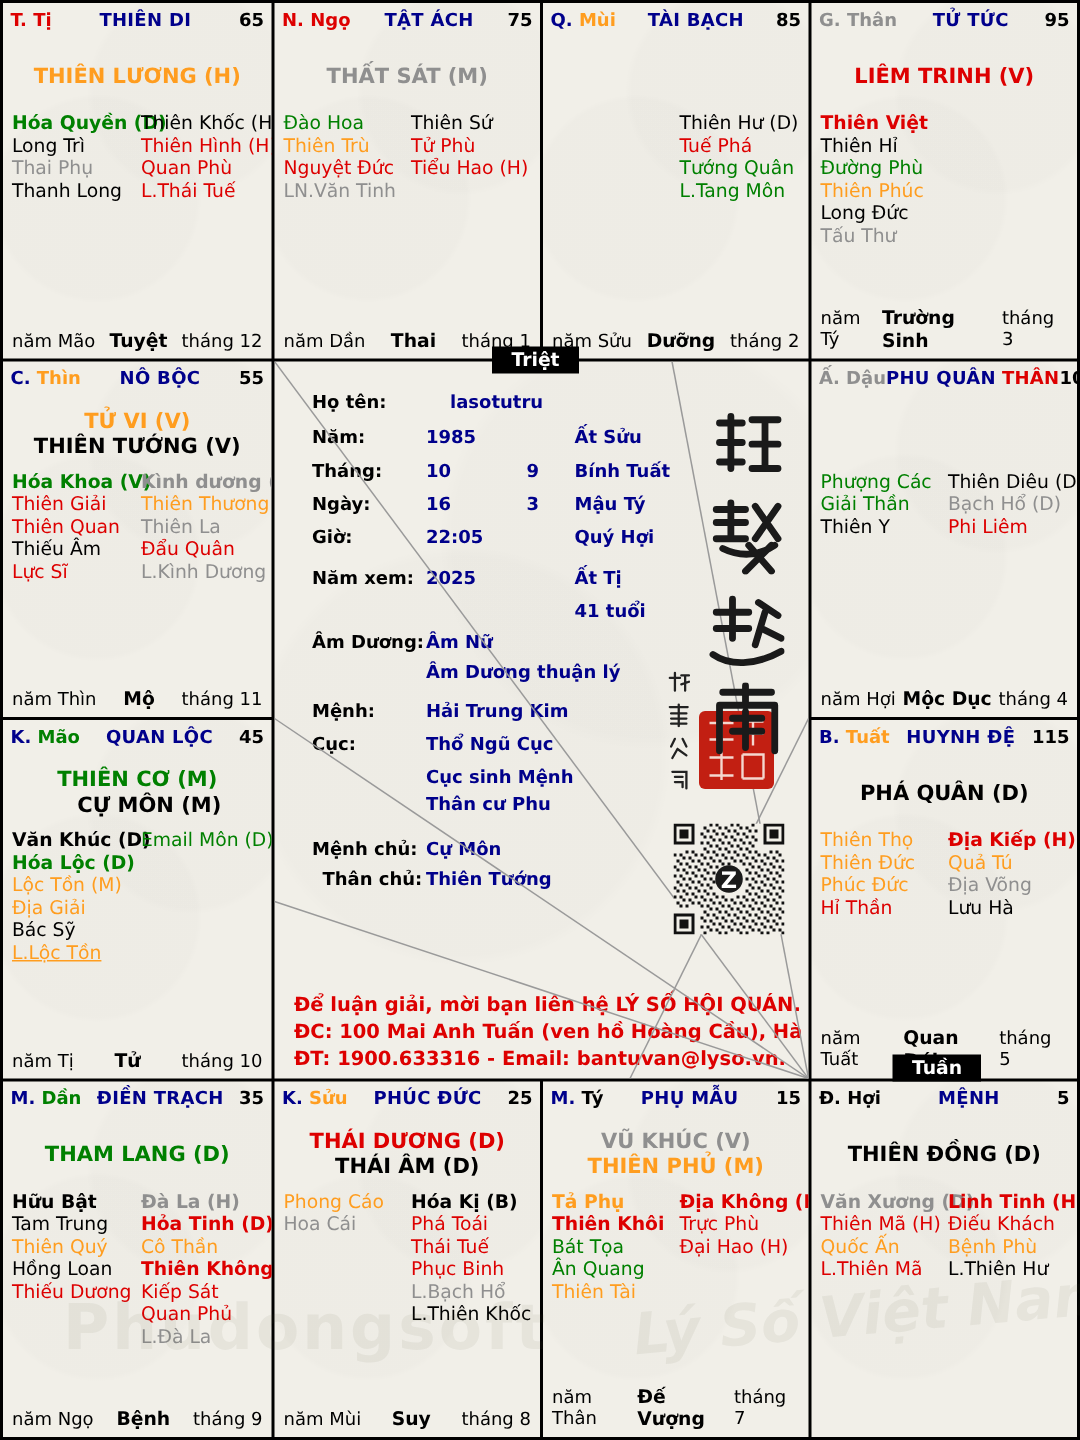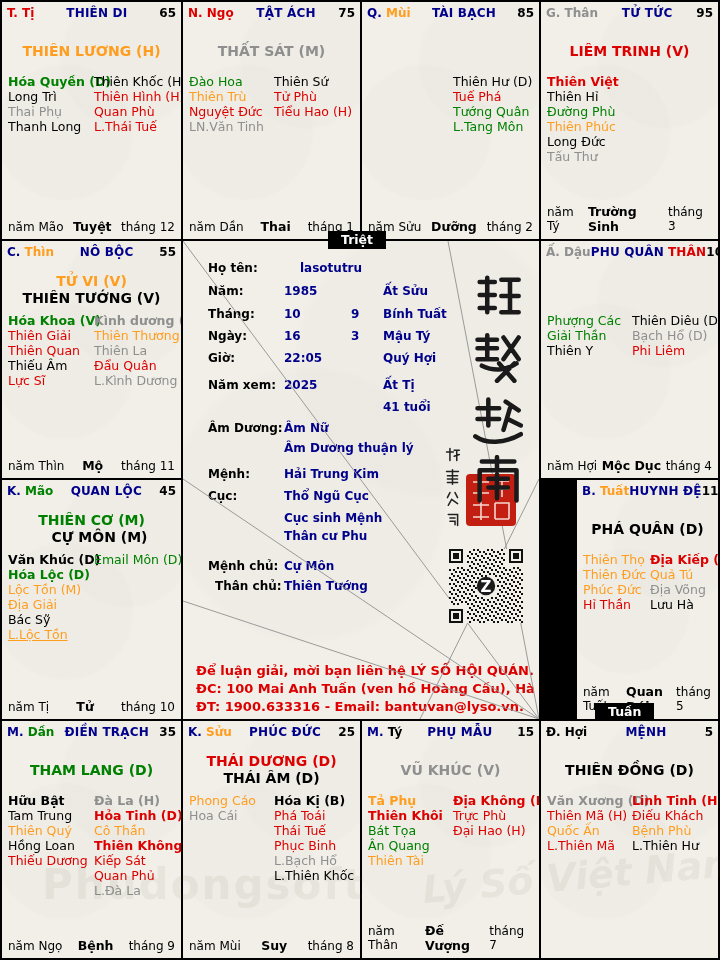--- a/index.html
+++ b/index.html
@@ -249,21 +249,21 @@
         <div class="col">
           <div class="star" style="color: rgb(0, 128, 0);">Email Môn (D)</div>
         </div>
       </div>
       <div class="ftr">
         <span>năm Tị</span>
         <span class="stage">Tử</span>
         <span>tháng 10</span>
       </div>
     </div>
-    <div class="cell" style="grid-area: 3 / 4; margin-left: 36px;">
+    <div class="cell" style="grid-area: 3 / 4;">
       <div class="hdr">
         <span><span class="bold" style="color: rgb(0, 0, 139);">B.</span><span class="bold" style="color: rgb(255, 157, 31);">&nbsp;Tuất</span></span>
         <span class="pname bold">HUYNH ĐỆ</span>
         <span class="pnum bold">115</span>
       </div>
       <div class="mains">
         <div style="color: rgb(0, 0, 0);">PHÁ QUÂN (D)</div>
       </div>
       <div class="cols">
         <div class="col">
@@ -349,20 +349,21 @@
       </div>
     </div>
     <div class="cell" style="grid-area: 4 / 3;">
       <div class="hdr">
         <span><span class="bold" style="color: rgb(0, 0, 139);">M.</span><span class="bold" style="color: rgb(0, 0, 0);">&nbsp;Tý</span></span>
         <span class="pname bold">PHỤ MẪU</span>
         <span class="pnum bold">15</span>
       </div>
       <div class="mains">
         <div style="color: rgb(143, 143, 143);">VŨ KHÚC (V)</div>
+        <div style="color: rgb(255, 157, 31);">THIÊN PHỦ (M)</div>
       </div>
       <div class="cols">
         <div class="col">
           <div class="star bold" style="color: rgb(255, 157, 31);">Tả Phụ</div>
           <div class="star bold" style="color: rgb(221, 0, 0);">Thiên Khôi</div>
           <div class="star" style="color: rgb(0, 128, 0);">Bát Tọa</div>
           <div class="star" style="color: rgb(0, 128, 0);">Ân Quang</div>
           <div class="star" style="color: rgb(255, 157, 31);">Thiên Tài</div>
         </div>
         <div class="col">

